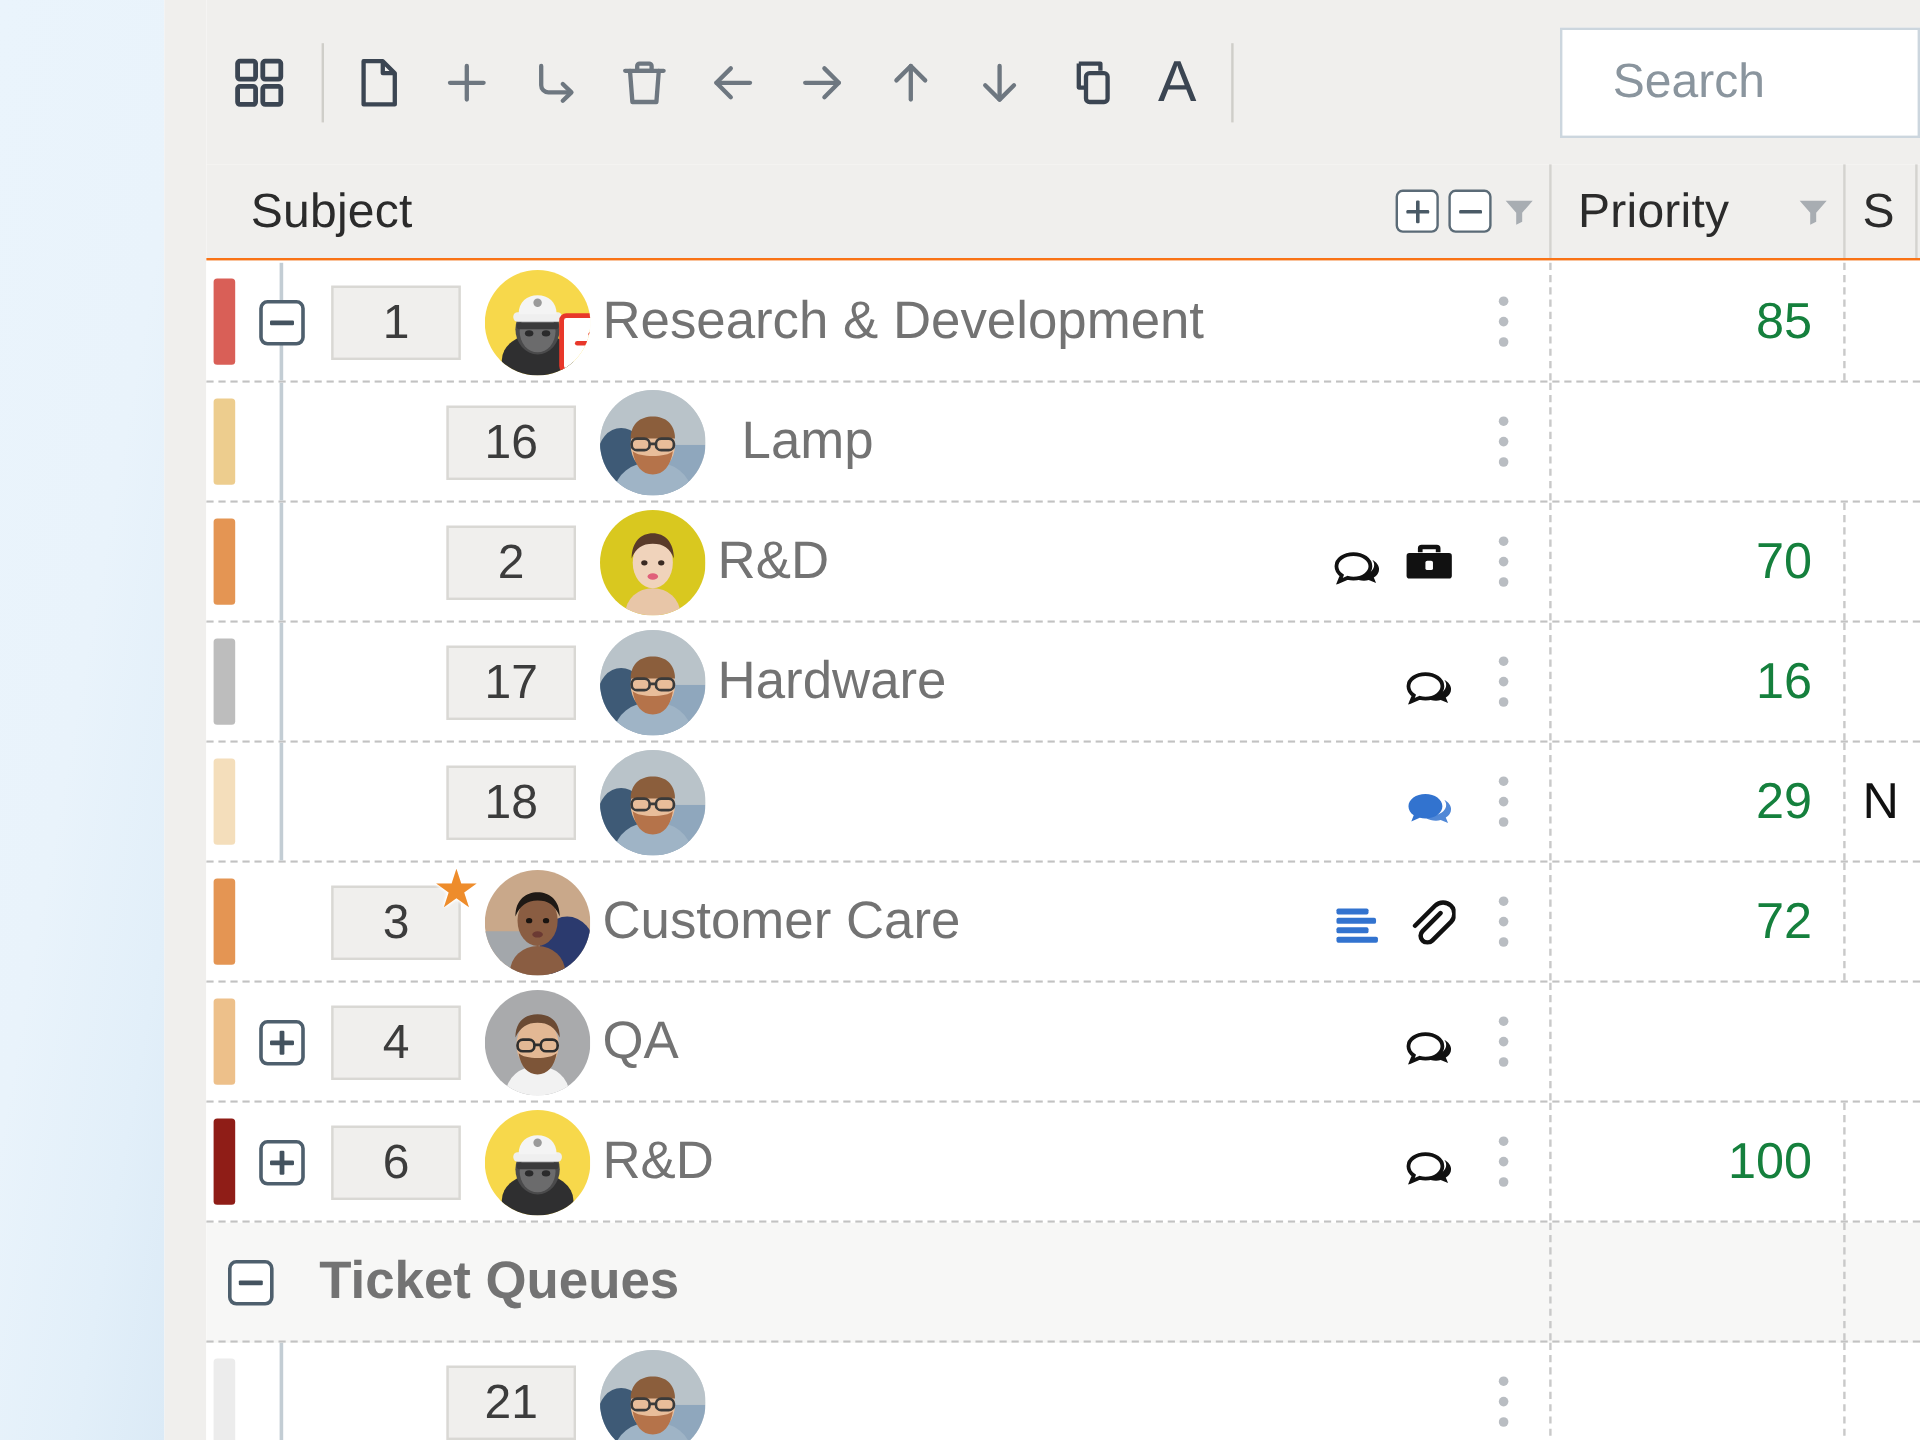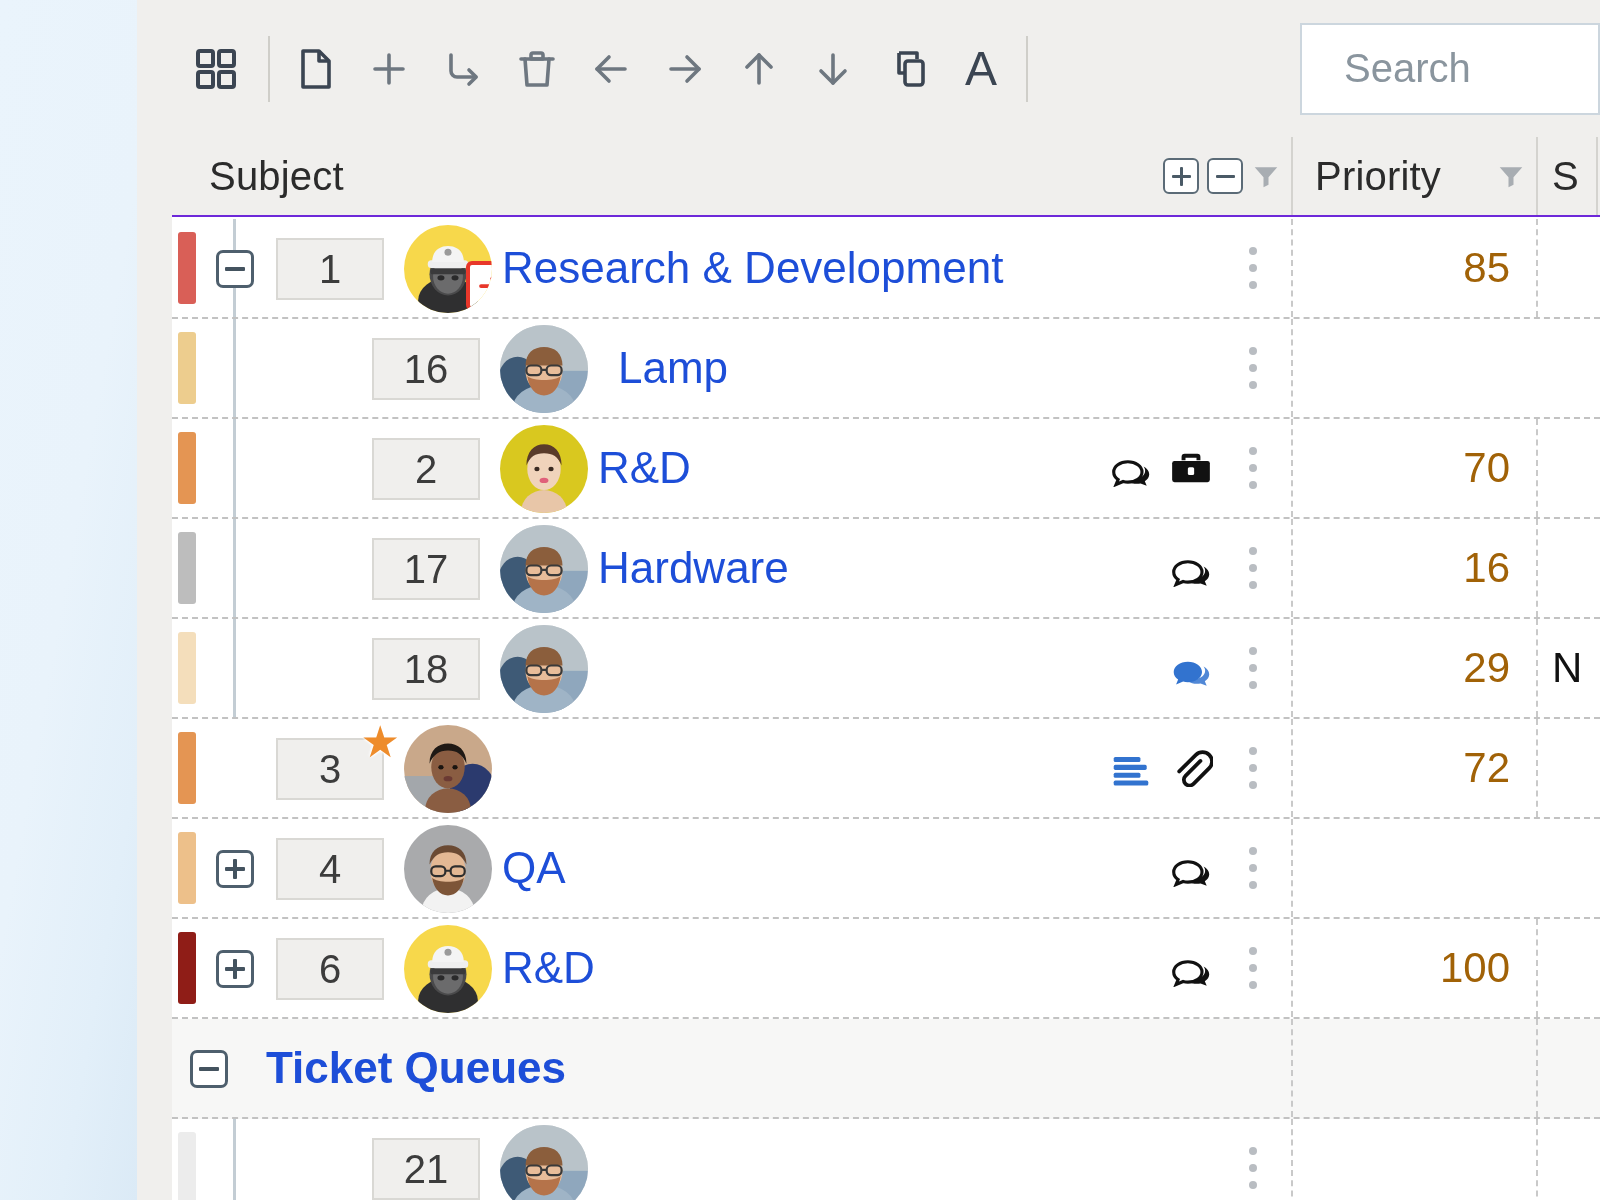--- a/index.html
+++ b/index.html
@@ -58,21 +58,21 @@
   }
   .glyph-A {
     font-size: 48px; color: #3b4552;
     font-family: "Liberation Sans", sans-serif; line-height: 1;
   }
 
   
   .col-header {
     position: absolute; left: 0; top: 137px; width: 1428px; height: 80px;
     background: #f0efed;
-    border-bottom: 2px solid #6d28d9;
+    border-bottom: 2px solid #f97316;
     display: flex; align-items: stretch;
   }
   .ch-cell {
     display: flex; align-items: center; position: relative;
     border-right: 2px solid #d4d3cf;
   }
   .ch-subject { width: 1121px; padding-left: 37px; }
   .ch-priority { width: 245px; padding-left: 22px; }
   .ch-status { width: 60px; padding-left: 14px; overflow: hidden; }
   .ch-title {
@@ -116,21 +116,21 @@
     width: 245px; position: relative;
     display: flex; align-items: center; justify-content: flex-end;
     padding-right: 26px;
     border-right: 2px dashed #c9c9c9;
   }
   .cell-status {
     width: 60px; position: relative;
     display: flex; align-items: center; padding-left: 14px;
     overflow: hidden;
   }
-  .prio-val { font-size: 42px; color: #a16207; }
+  .prio-val { font-size: 42px; color: #15803d; }
   .status-val { font-size: 42px; color: #111; white-space: nowrap; }
 
   
   .pbar {
     position: absolute; left: 6px; top: 13px;
     width: 18px; height: 72px; border-radius: 3px;
   }
 
   
   .treeline {
@@ -177,21 +177,21 @@
     width: 50px; height: 50px;
     border: 4px solid #e8372a; border-radius: 6px;
     background: #fff;
     display: flex; align-items: center; justify-content: center;
     color: #e8372a;
   }
 
   
   .subj {
     position: absolute;
-    font-size: 44px; color: #1d4ed8; white-space: nowrap;
+    font-size: 44px; color: #737373; white-space: nowrap;
   }
   .subj.bold { font-weight: bold; font-size: 44px; }
 
   
   .row-icons {
     position: absolute; right: 78px; top: 0; height: 100%;
     display: flex; align-items: center; gap: 16px;
   }
   .kebab {
     position: absolute; right: 34px; top: 0; height: 100%;
@@ -552,20 +552,21 @@
       <rect y="58" width="100" height="42" fill="#a3a7ab"></rect>
       <ellipse cx="78" cy="74" rx="26" ry="30" fill="#2b3a6e"></ellipse>
       <ellipse cx="50" cy="96" rx="26" ry="24" fill="#8a5d42"></ellipse>
       <ellipse cx="50" cy="48" rx="19" ry="24" fill="#8a5d42"></ellipse>
       <path d="M29 44c0-16 10-23 21-23s21 7 21 23c-5-11-11-15-21-15s-17 5-21 15z" fill="#1f1915"></path>
       <ellipse cx="42" cy="48" rx="3" ry="2.5" fill="#1a1410"></ellipse>
       <ellipse cx="58" cy="48" rx="3" ry="2.5" fill="#1a1410"></ellipse>
       <ellipse cx="50" cy="61" rx="5" ry="3" fill="#6b3a33"></ellipse>
               </svg>
             </div>
+            <span class="subj" style="left:330px;">Customer Care</span>
             <div class="row-icons">
               <svg class="icon-28" viewBox="0 0 28 24" fill="#3273cf">
         <rect x="3" y="5" width="17" height="3.2" rx="1"></rect>
         <rect x="3" y="10" width="21" height="3.2" rx="1"></rect>
         <rect x="3" y="15" width="17" height="3.2" rx="1"></rect>
         <rect x="3" y="20" width="22" height="3.2" rx="1"></rect>
       </svg>
               <svg class="icon-28" viewBox="0 0 28 24" fill="none" stroke="#111" stroke-width="2.4" stroke-linecap="round">
         <path d="M20 7.5l-9.5 9.5a3.6 3.6 0 0 0 5.1 5.1l10-10a6 6 0 0 0-8.5-8.5L6.5 14.2a8.4 8.4 0 0 0 0 0"></path>
       </svg>

